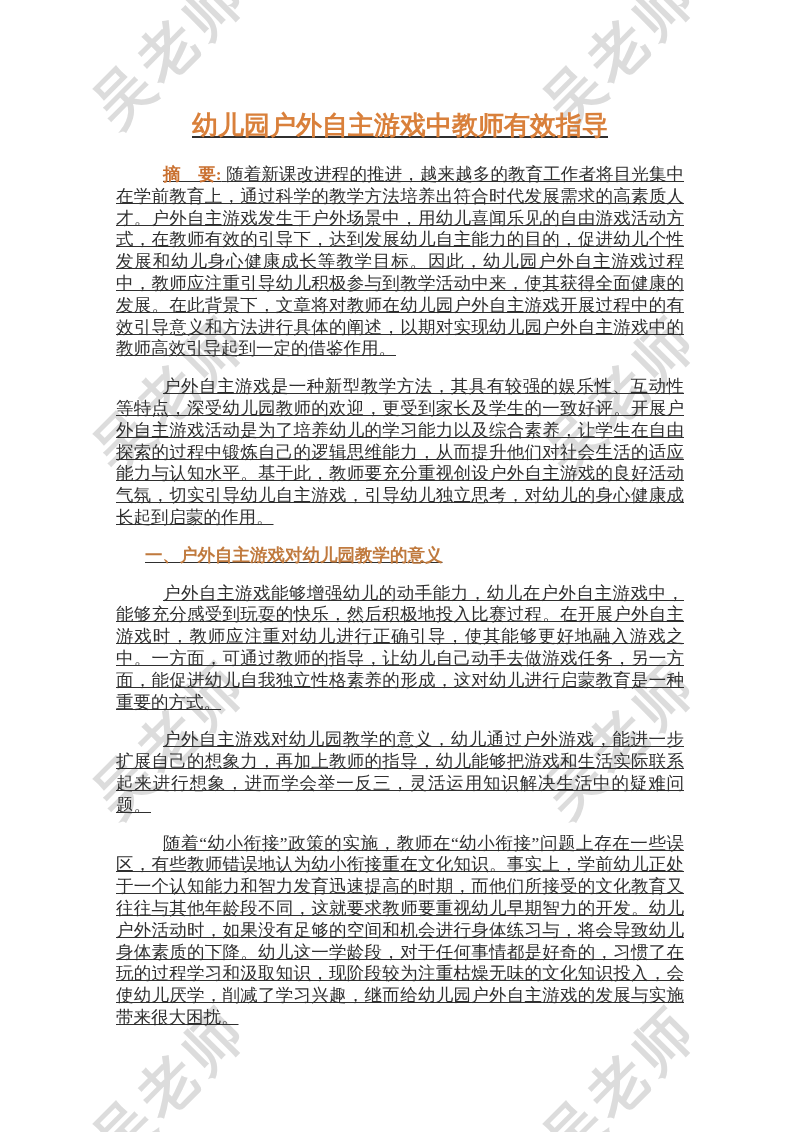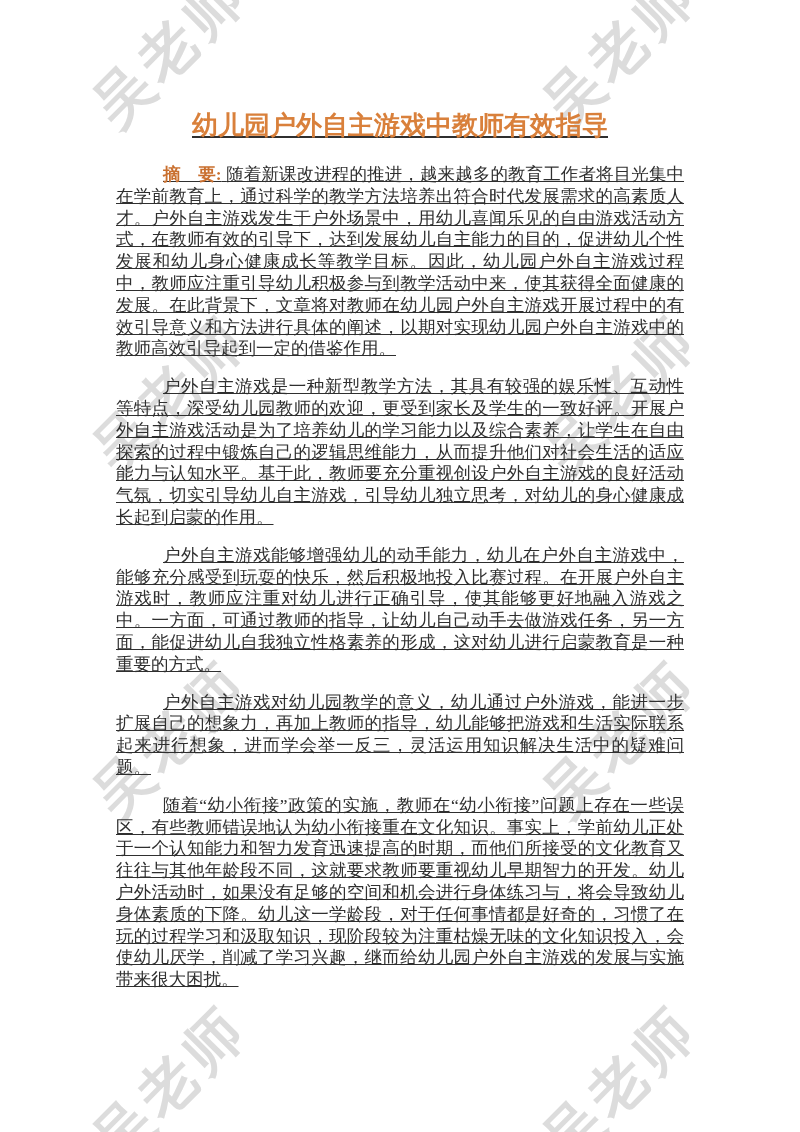--- a/index.html
+++ b/index.html
@@ -84,20 +84,21 @@
 
     <h1 class="doc-title">
       <span>幼儿园户外自主游戏中教师有效指导</span><br>
     </h1>
 
     <p class="para"><span class="abstract-label">摘　要:</span> <span>随着新课改进程的推进，越来越多的教育工作者将目光集中在学前教育上，通过科学的教学方法培养出符合时代发展需求的高素质人才。户外自主游戏发生于户外场景中，用幼儿喜闻乐见的自由游戏活动方式，在教师有效的引导下，达到发展幼儿自主能力的目的，促进幼儿个性发展和幼儿身心健康成长等教学目标。因此，幼儿园户外自主游戏过程中，教师应注重引导幼儿积极参与到教学活动中来，使其获得全面健康的发展。在此背景下，文章将对教师在幼儿园户外自主游戏开展过程中的有效引导意义和方法进行具体的阐述，以期对实现幼儿园户外自主游戏中的教师高效引导起到一定的借鉴作用。</span></p>
 
 
     <p class="para">户外自主游戏是一种新型教学方法，其具有较强的娱乐性、互动性等特点，深受幼儿园教师的欢迎，更受到家长及学生的一致好评。开展户外自主游戏活动是为了培养幼儿的学习能力以及综合素养，让学生在自由探索的过程中锻炼自己的逻辑思维能力，从而提升他们对社会生活的适应能力与认知水平。基于此，教师要充分重视创设户外自主游戏的良好活动气氛，切实引导幼儿自主游戏，引导幼儿独立思考，对幼儿的身心健康成长起到启蒙的作用。</p>
 
+    <h2 class="section-heading">一、户外自主游戏对幼儿园教学的意义</h2>
 
     <p class="para">户外自主游戏能够增强幼儿的动手能力，幼儿在户外自主游戏中，能够充分感受到玩耍的快乐，然后积极地投入比赛过程。在开展户外自主游戏时，教师应注重对幼儿进行正确引导，使其能够更好地融入游戏之中。一方面，可通过教师的指导，让幼儿自己动手去做游戏任务，另一方面，能促进幼儿自我独立性格素养的形成，这对幼儿进行启蒙教育是一种重要的方式。</p>
     <p class="para">户外自主游戏对幼儿园教学的意义，幼儿通过户外游戏，能进一步扩展自己的想象力，再加上教师的指导，幼儿能够把游戏和生活实际联系起来进行想象，进而学会举一反三，灵活运用知识解决生活中的疑难问题。</p>
 
 
     <p class="para">随着“幼小衔接”政策的实施，教师在“幼小衔接”问题上存在一些误区，有些教师错误地认为幼小衔接重在文化知识。事实上，学前幼儿正处于一个认知能力和智力发育迅速提高的时期，而他们所接受的文化教育又往往与其他年龄段不同，这就要求教师要重视幼儿早期智力的开发。幼儿户外活动时，如果没有足够的空间和机会进行身体练习与，将会导致幼儿身体素质的下降。幼儿这一学龄段，对于任何事情都是好奇的，习惯了在玩的过程学习和汲取知识，现阶段较为注重枯燥无味的文化知识投入，会使幼儿厌学，削减了学习兴趣，继而给幼儿园户外自主游戏的发展与实施带来很大困扰。</p>
 
   </div>
 </div>
 

